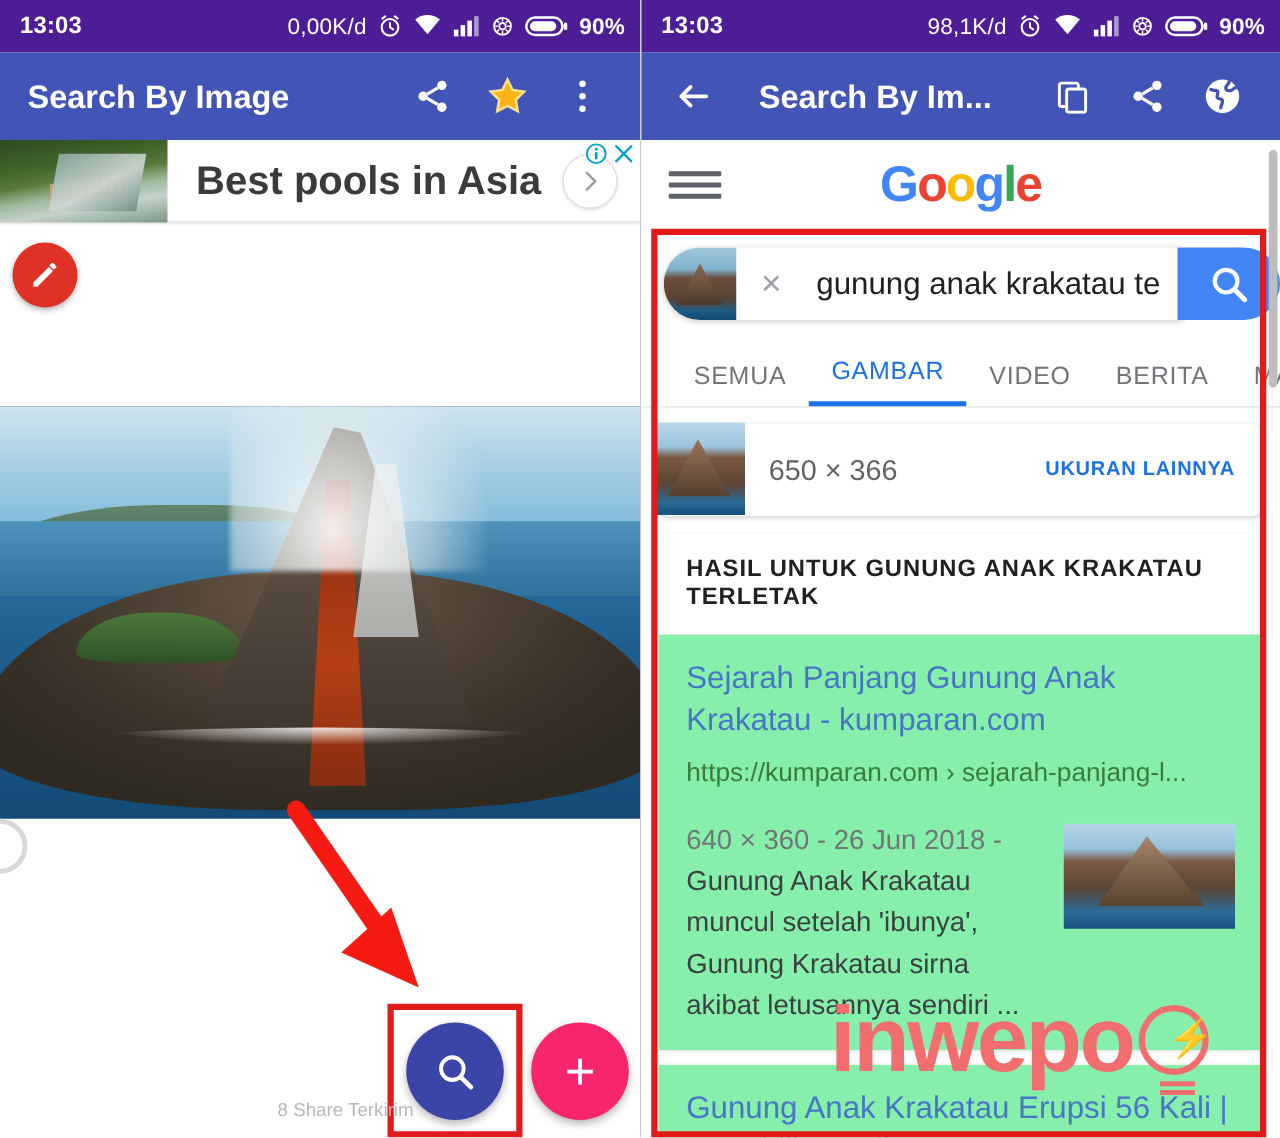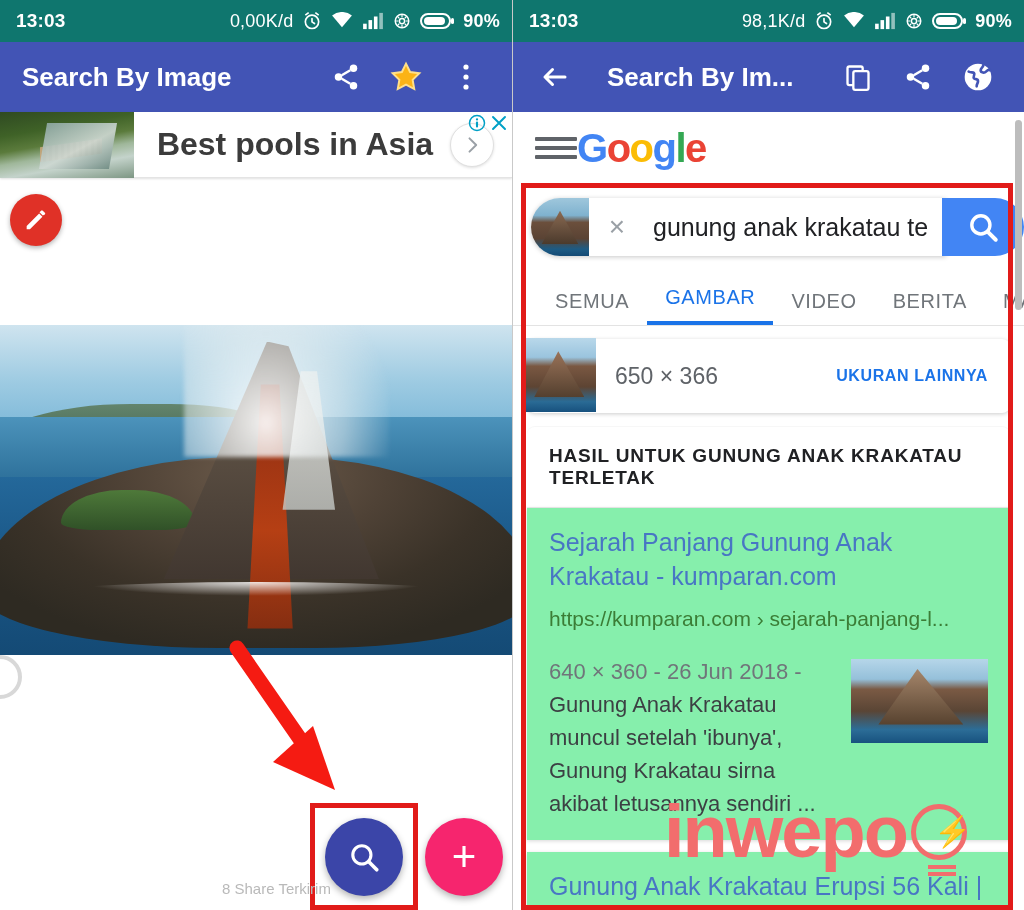--- a/index.html
+++ b/index.html
@@ -7,21 +7,21 @@
     width: 1024px; height: 910px;
     font-family: "Liberation Sans", sans-serif;
     background: #ffffff; overflow: hidden;
   }
   .screen { position: relative; width: 1024px; height: 910px; display: flex; }
   .panel { position: relative; width: 512px; height: 910px; overflow: hidden; background:#fff; }
   .panel-right { border-left: 1px solid #c9c9c9; }
 
   
   .statusbar {
-    height: 42px; background: #0f766e; color: #fff;
+    height: 42px; background: #4c1d95; color: #fff;
     display: flex; align-items: center; padding: 0 12px 0 16px;
     font-size: 19px; font-weight: bold; letter-spacing: .2px;
   }
   .statusbar .clock { flex: 0 0 auto; }
   .statusbar .sb-right {
     margin-left: auto; display: flex; align-items: center; gap: 9px;
   }
   .sb-net { font-size: 18px; font-weight: normal; }
   .sb-batt-txt { font-size: 18px; font-weight: bold; }
   .ico-alarm, .ico-wifi, .ico-signal, .ico-gear2, .ico-batt { display:block; }
@@ -149,21 +149,21 @@
     color:#fff; font-size: 42px; font-weight: 300; line-height: 1;
   }
   .share-hint {
     position:absolute; left: 222px; top: 880px; font-size: 15px; color:#b9b9b9;
   }
 
   
   .g-header { height: 72px; display:flex; align-items:center; padding: 0 22px; background:#fff; }
   .g-menu { width: 42px; display:flex; flex-direction:column; gap:5px; }
   .g-menu i { display:block; height: 4px; background: #5f6368; border-radius: 1px; }
-  .g-logo { flex:1 1 auto; font-size: 40px; font-weight: bold; letter-spacing:-1.5px; margin-right: 42px; }
+  .g-logo { flex:1 1 auto; text-align:center; font-size: 40px; font-weight: bold; letter-spacing:-1.5px; margin-right: 42px; }
   .g-logo span { font-family: "Liberation Sans", sans-serif; }
 
   .red-box {
     position: absolute; left: 521px; top: 183px; width: 492px; height: 727px;
     border: 5px solid #e11b19; pointer-events: none; z-index: 40;
   }
 
   .g-body { background:#fff; padding: 0 0 0 0; }
 
   .search-row { display:flex; align-items:center; padding: 14px 0 14px 18px; }

